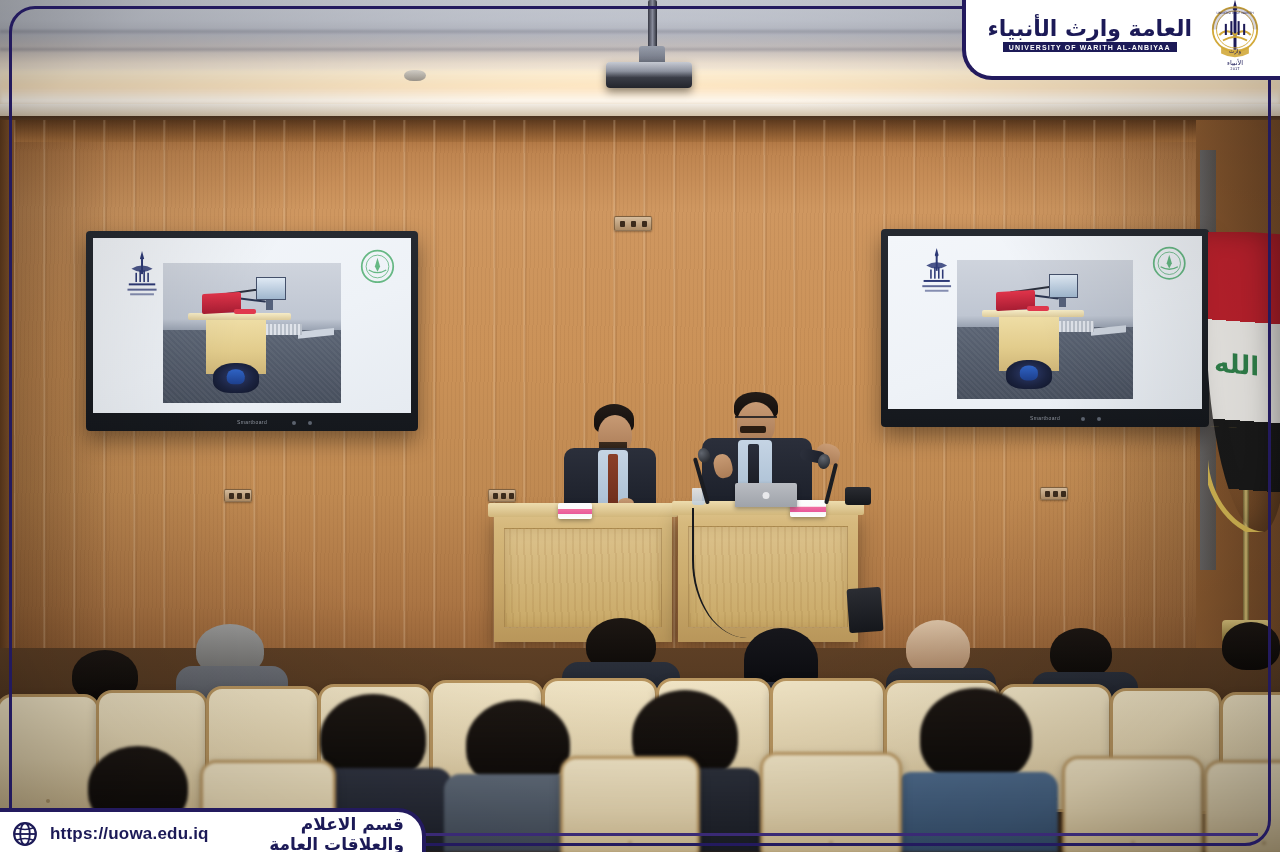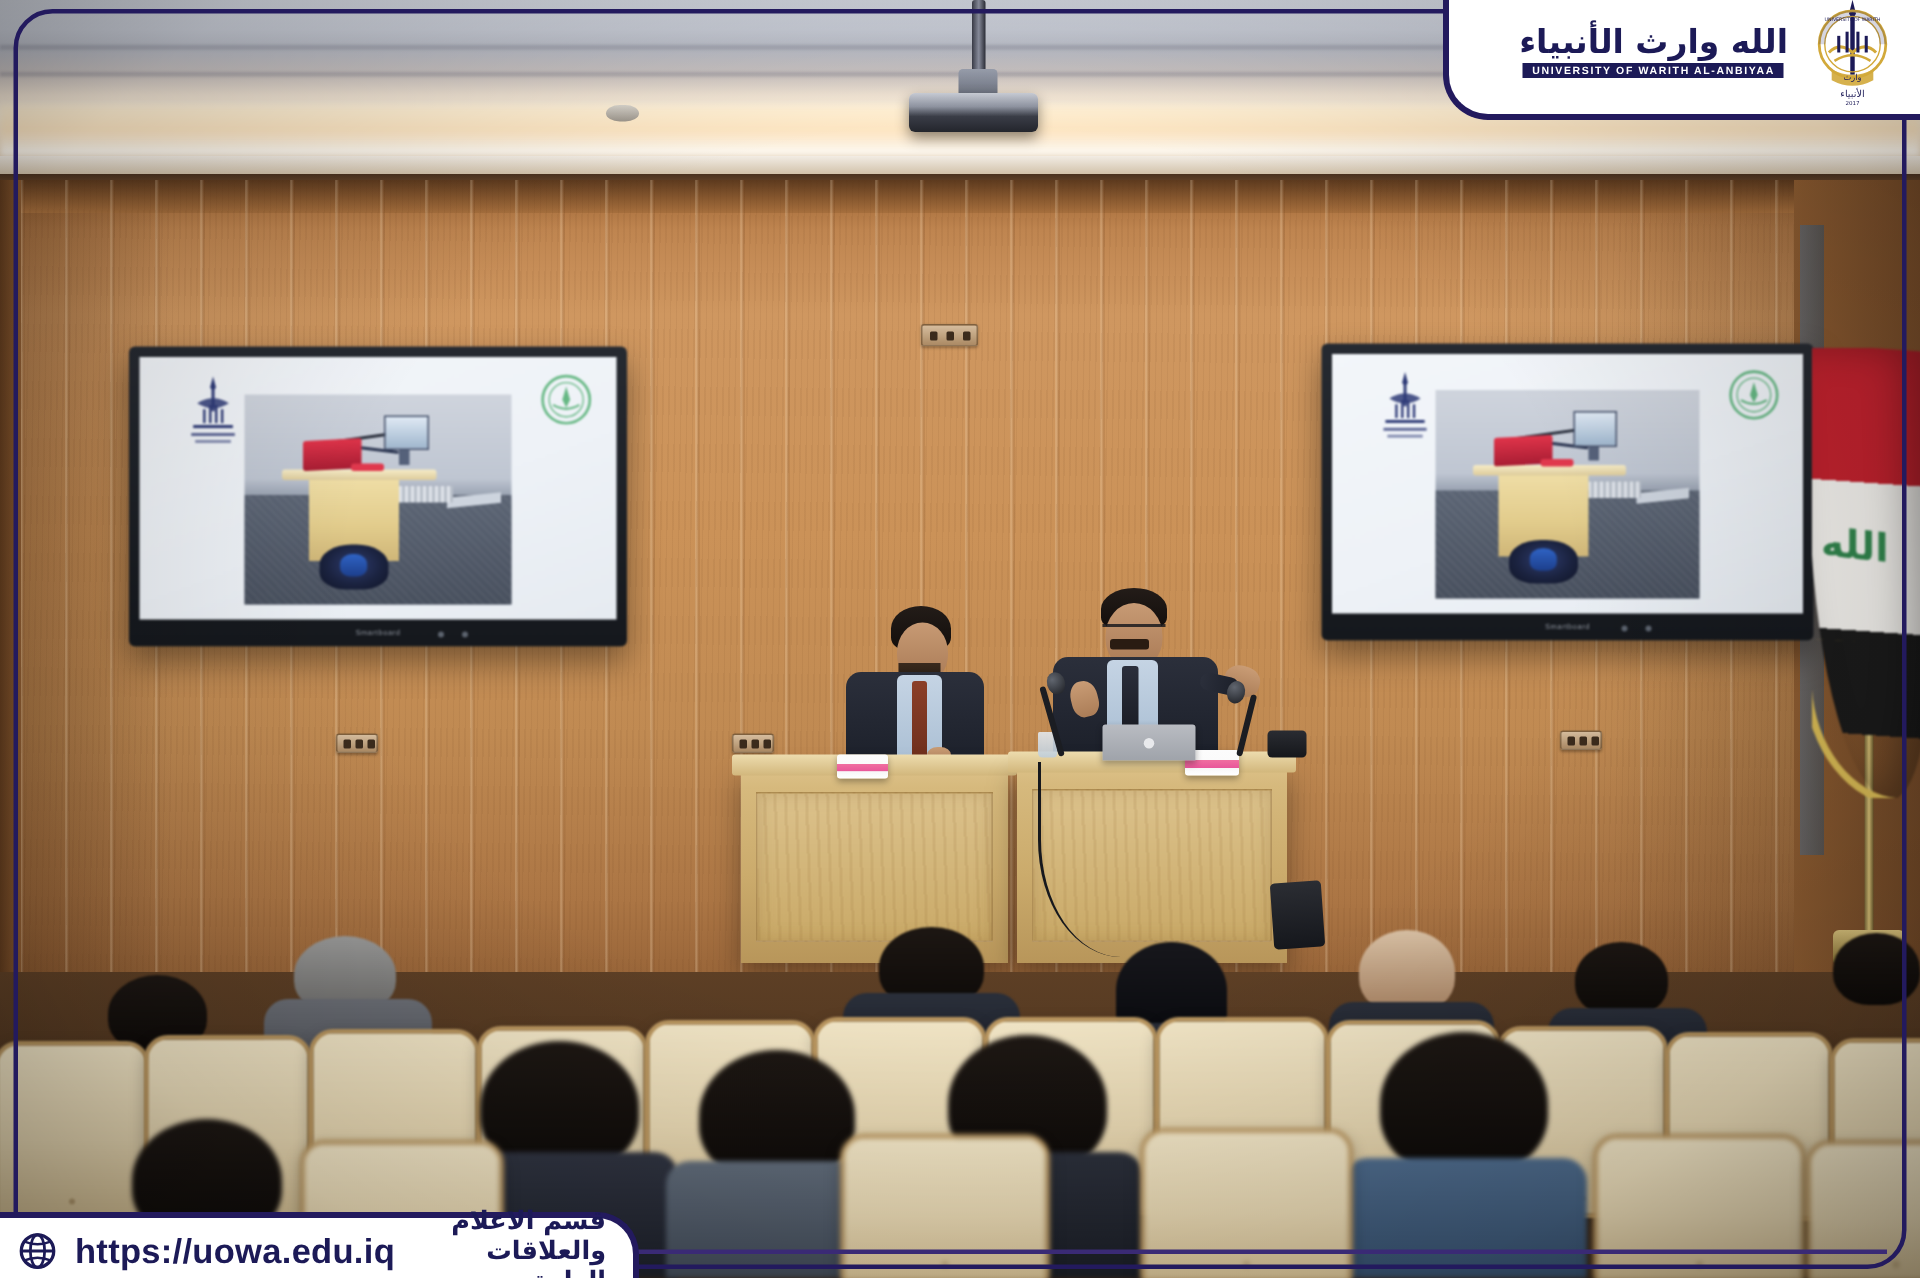--- a/index.html
+++ b/index.html
@@ -447,21 +447,21 @@
     border-top-right-radius:28px;
     display:flex; align-items:center; gap:12px;
     padding:0 18px 0 16px;
   }
   .footer-line {
     position:absolute; left:420px; bottom:16px; right:22px; height:3px;
     background:#3a2a75;
   }
   .globe-icon { width:26px; height:26px; flex:0 0 auto; }
   .site-url {
-    color:#1c1a57; font-size:23px; font-weight:bold; letter-spacing:.2px;
+    color:#1c1a57; font-size:17px; font-weight:bold; letter-spacing:.2px;
   }
   .dept-ar {
     color:#1c1a57; font-size:17px; font-weight:bold;
     font-family:"DejaVu Sans", sans-serif;
     direction:rtl; margin-left:auto;
   }
 </style>
 </head>
 <body>
 
@@ -730,21 +730,21 @@
     <div class="seat blur-near" style="left:1062px;top:756px;width:142px;height:100px;"></div>
     <div class="seat blur-near" style="left:1204px;top:760px;width:120px;height:96px;"></div>
 
     <div class="vignette"></div>
   </div>
 
   <div class="frame"></div>
 
   <div class="header-band">
     <div class="logo-word">
-      <div class="logo-ar">الله وارث الأنبياء</div>
+      <div class="logo-ar">العامة وارث الأنبياء</div>
       <div class="logo-en">UNIVERSITY OF WARITH AL-ANBIYAA</div>
     </div>
     <svg class="crest" viewBox="0 0 70 80">
       <path d="M35 2 L37.5 12 L35 16 L32.5 12 Z" fill="#1c1a57"></path>
       <rect x="33.4" y="14" width="3.2" height="42" fill="#1c1a57"></rect>
       <circle cx="35" cy="34" r="24" fill="none" stroke="#d2a93a" stroke-width="2"></circle>
       <circle cx="35" cy="34" r="20" fill="none" stroke="#d2a93a" stroke-width="1"></circle>
       <path d="M13 34 A22 22 0 0 1 57 34" fill="none" stroke="#1c1a57" stroke-width="5" opacity=".18"></path>
       <text x="35" y="17" font-size="3.4" fill="#1c1a57" text-anchor="middle" font-family="DejaVu Sans, sans-serif">UNIVERSITY OF WARITH</text>
       <path d="M18 40 Q26 32 35 40 Q44 32 52 40" fill="none" stroke="#d2a93a" stroke-width="2.2"></path>

